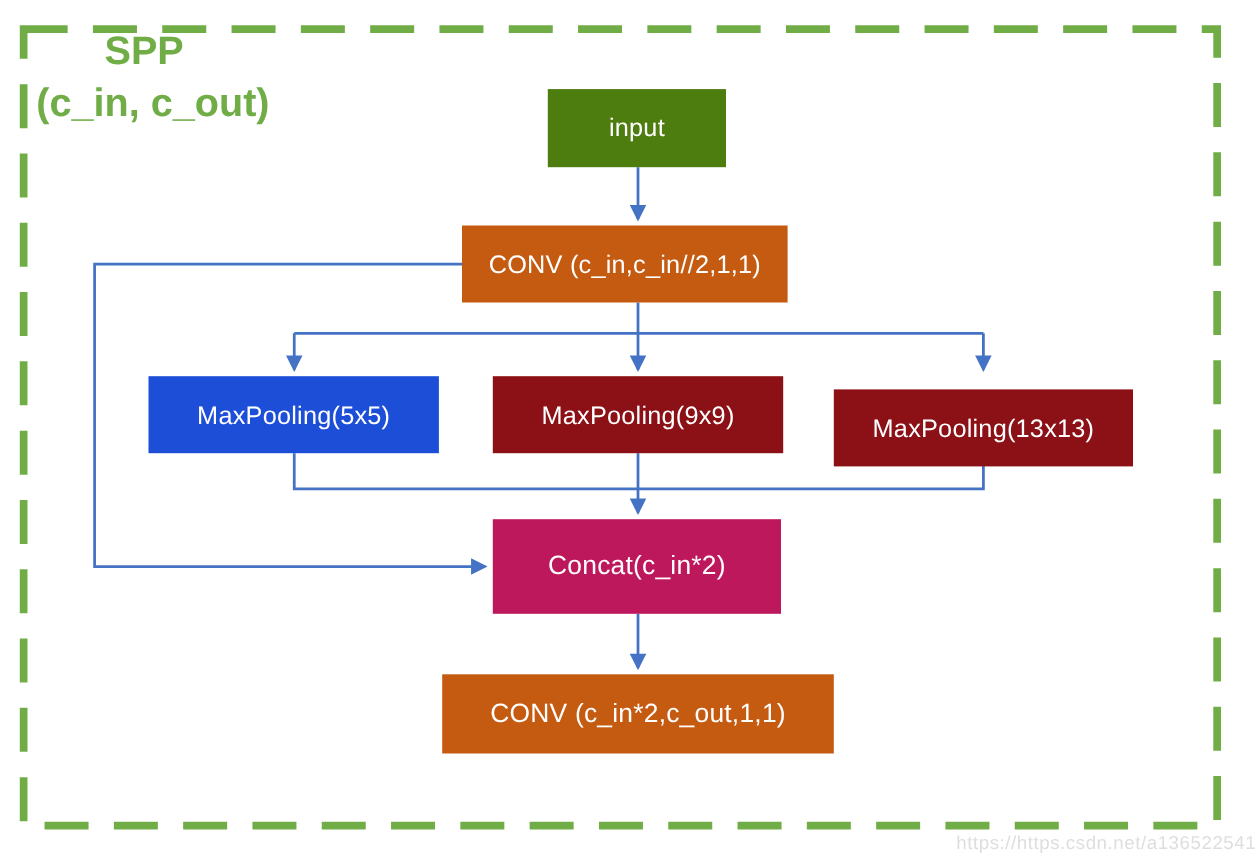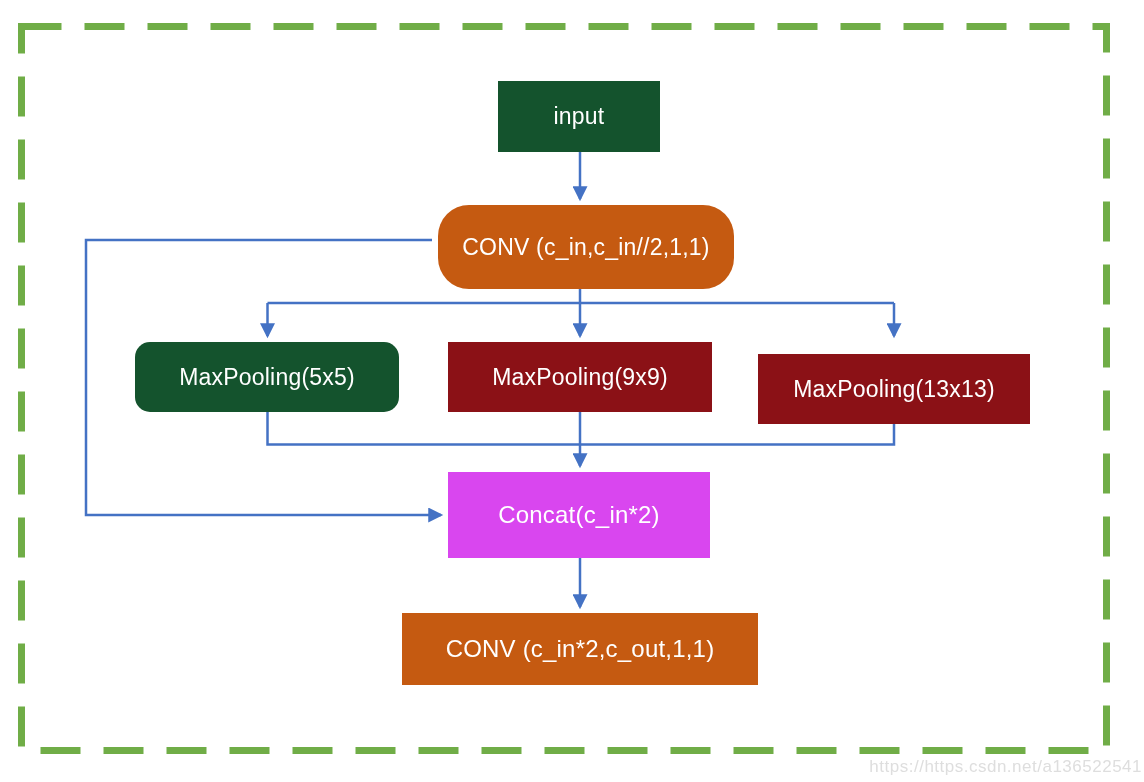--- a/index.html
+++ b/index.html
@@ -23,21 +23,21 @@
     display: flex;
     align-items: center;
     justify-content: center;
     color: #ffffff;
     font-size: 23px;
     letter-spacing: 0.2px;
     white-space: nowrap;
     box-sizing: border-box;
   }
   .node-input   { left: 498px; top:  81px; width: 162px; height: 71px; }
-  .node-conv1   { left: 438px; top: 205px; width: 296px; height: 84px; border-radius: 31px; }
+  .node-conv1   { left: 420px; top: 205px; width: 296px; height: 70px; }
   .node-mp5     { left: 135px; top: 342px; width: 264px; height: 70px; }
   .node-mp9     { left: 448px; top: 342px; width: 264px; height: 70px; }
   .node-mp13    { left: 758px; top: 342px; width: 272px; height: 70px; margin-top: 12px; }
   .node-concat  { left: 448px; top: 472px; width: 262px; height: 86px; font-size: 24px; }
   .node-conv2   { left: 402px; top: 613px; width: 356px; height: 72px; font-size: 24px; }
   .diagram-title {
     position: absolute;
     left: 33px; top: 22px;
     z-index: 3;
     font-weight: bold;
@@ -83,42 +83,46 @@
       <path d="M267.5 412 V444.5 H894 V412"></path>
 
       <path d="M580 412 V466" marker-end="url(#arrowhead)"></path>
 
       <path d="M580 558 V607" marker-end="url(#arrowhead)"></path>
 
       <path d="M432 240 H86 V515 H441" marker-end="url(#arrowhead)"></path>
     </g>
   </svg>
 
+  <div class="diagram-title" style="color: rgb(112, 173, 71);">
+    <div class="line1">SPP</div>
+    <div class="line2">(c_in, c_out)</div>
+  </div>
 
-  <div class="node node-input" style="background-color: #14532d;">
+  <div class="node node-input" style="background-color: #4d7c0f;">
     <span>input</span>
   </div>
 
   <div class="node node-conv1" style="background-color: rgb(197, 90, 17);">
     <span>CONV (c_in,c_in//2,1,1)</span>
   </div>
 
-  <div class="node node-mp5" style="background-color: #14532d; border-radius: 15px;">
+  <div class="node node-mp5" style="background-color: #1d4ed8;">
     <span>MaxPooling(5x5)</span>
   </div>
 
   <div class="node node-mp9" style="background-color: rgb(139, 17, 22);">
     <span>MaxPooling(9x9)</span>
   </div>
 
   <div class="node node-mp13" style="background-color: rgb(139, 17, 22);">
     <span>MaxPooling(13x13)</span>
   </div>
 
-  <div class="node node-concat" style="background-color: #d946ef;">
+  <div class="node node-concat" style="background-color: #be185d;">
     <span>Concat(c_in*2)</span>
   </div>
 
   <div class="node node-conv2" style="background-color: rgb(197, 90, 17);">
     <span>CONV (c_in*2,c_out,1,1)</span>
   </div>
 
   <div class="watermark" style="color: rgb(222, 222, 222);">https://https.csdn.net/a136522541</div>
 
 </div>

